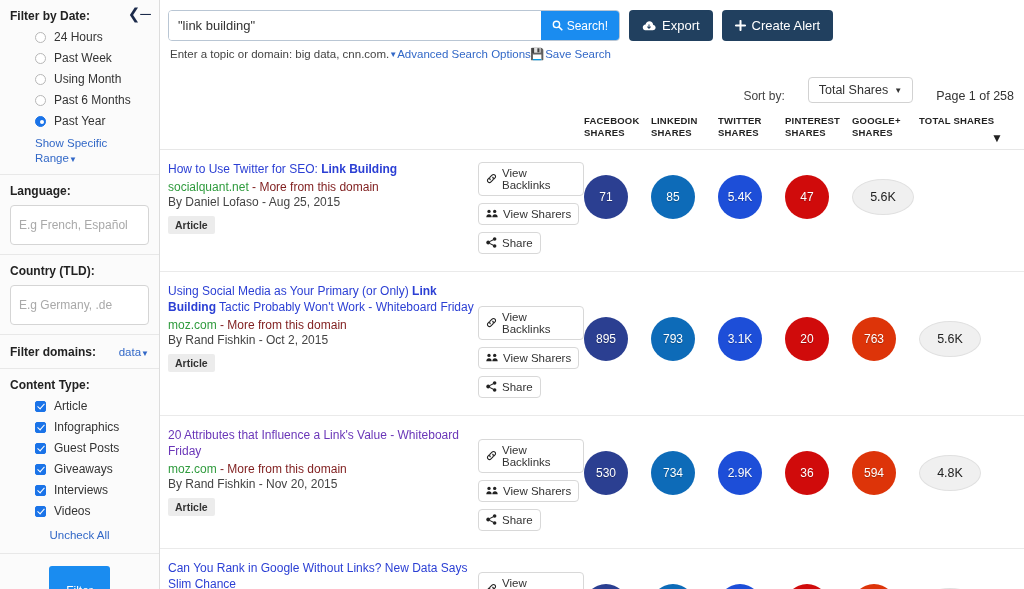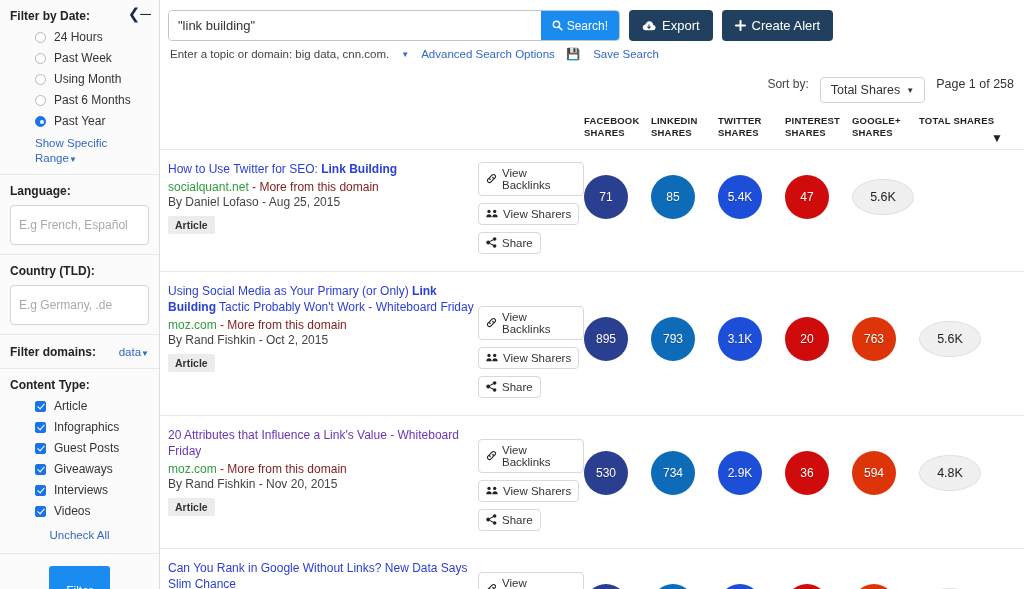--- a/index.html
+++ b/index.html
@@ -108,26 +108,26 @@
   }
   .dark-btn {
     background: #21405f; color: #fff; border: none; border-radius: 4px;
     height: 31px; padding: 0 13px; margin-left: 9px;
     font-size: 13px; cursor: pointer;
     display: flex; align-items: center; gap: 6px;
     font-family: "Liberation Sans", sans-serif;
   }
   .hint-row {
     padding: 6px 0 0 10px; font-size: 11.5px; color: #444;
-    display: flex; align-items: center; gap: 12px; flex-wrap: wrap;
+    display: flex; align-items: center; gap: 0; flex-wrap: wrap;
   }
 
   .sort-row {
-    display: flex; align-items: flex-start; justify-content: flex-end;
-    gap: 11px; padding: 16px 10px 0 0; font-size: 12px; color: #444;
+    display: flex; align-items: flex-end; justify-content: flex-end;
+    gap: 23px; padding: 16px 10px 0 0; font-size: 12px; color: #444;
   }
   .sort-select {
     border: 1px solid #d2d2d2; border-radius: 4px; background: #fff;
     padding: 5px 10px; font-size: 12.5px; color: #333; cursor: pointer;
     display: flex; align-items: center; gap: 6px;
     font-family: "Liberation Sans", sans-serif;
   }
   .page-of { font-size: 12.5px; color: #333; }
 
   .cols {

